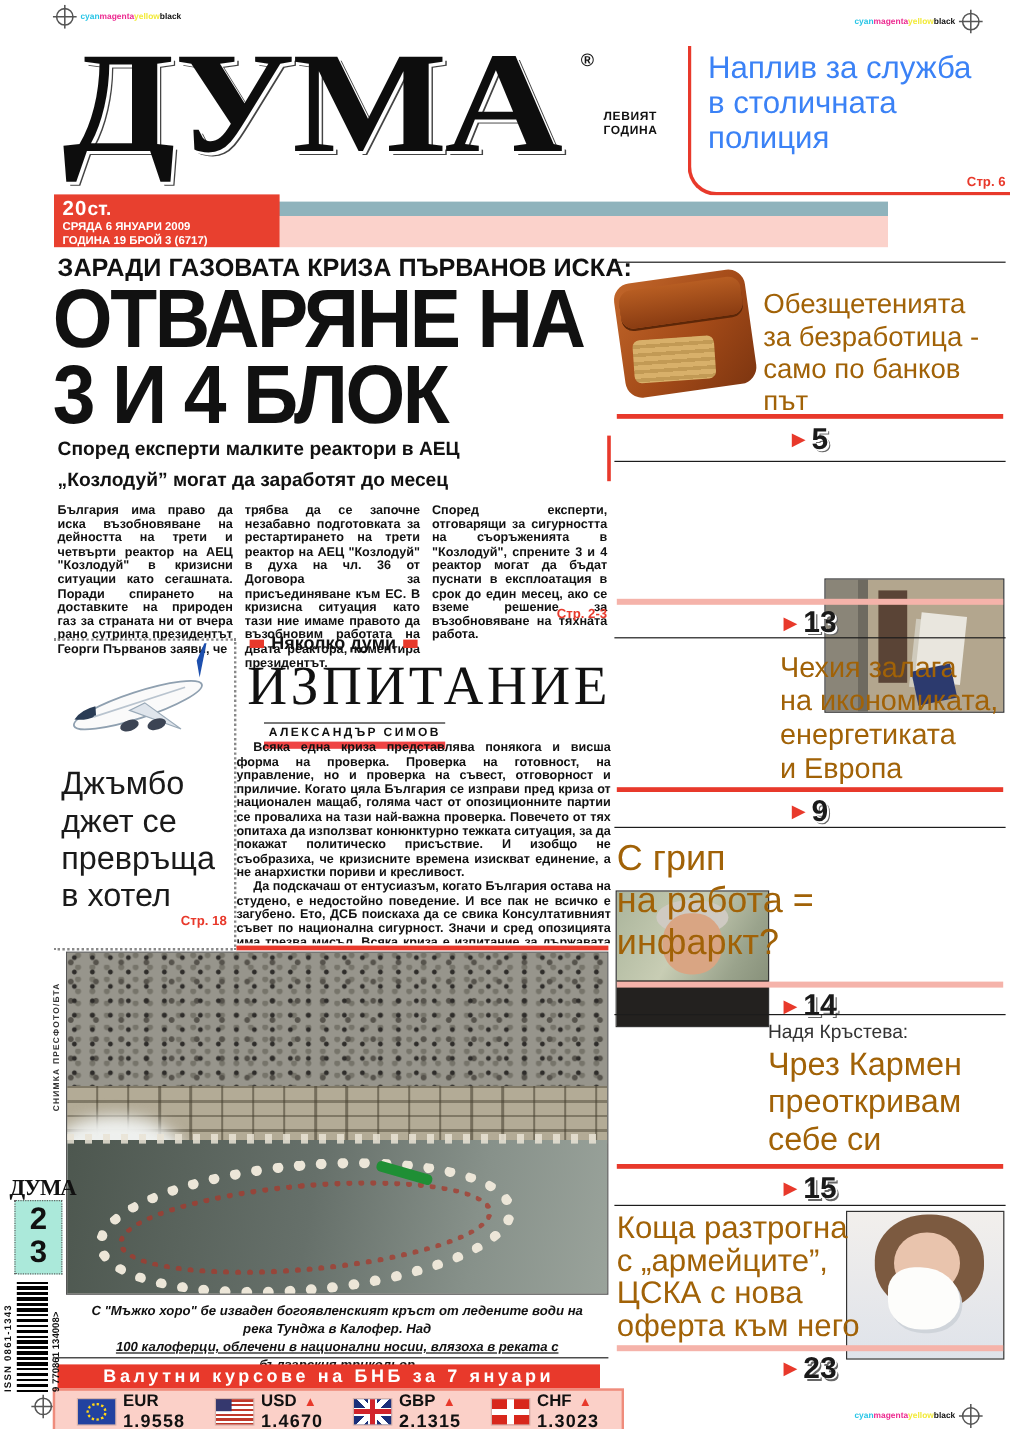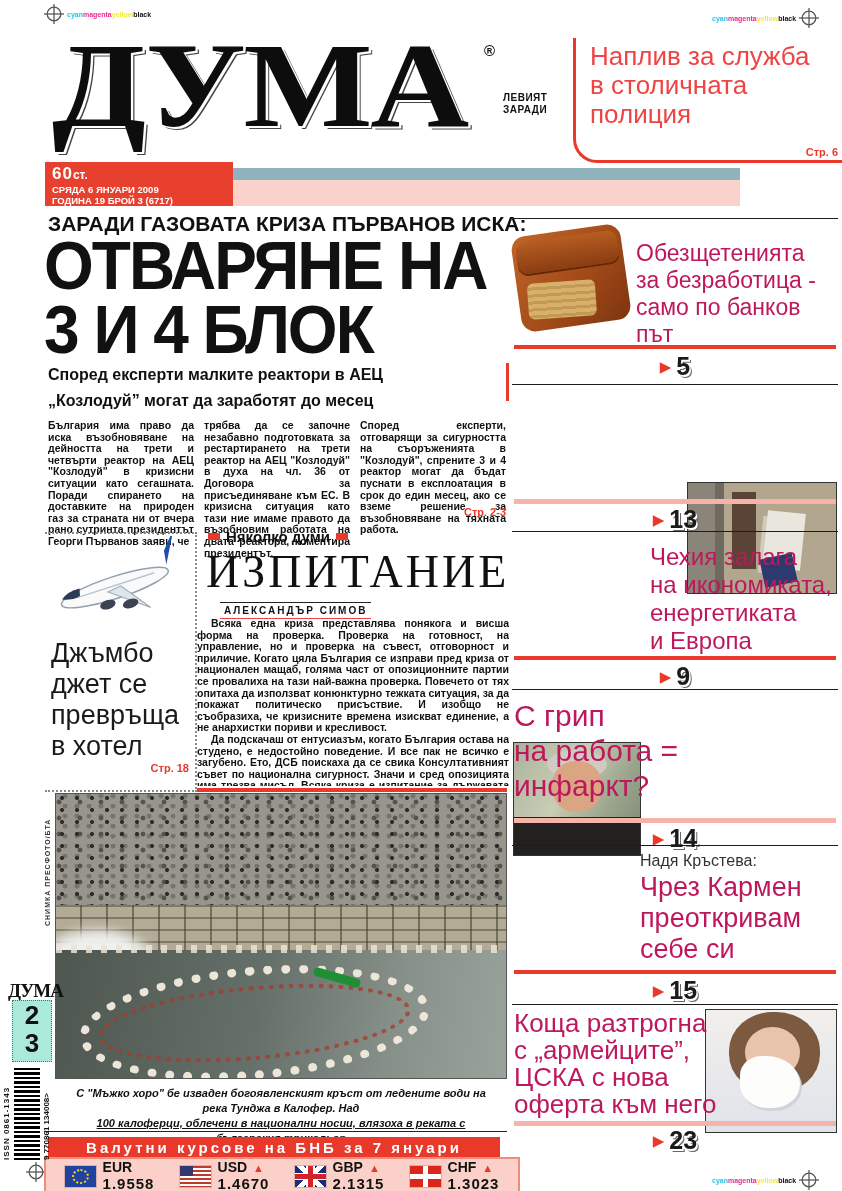--- a/index.html
+++ b/index.html
@@ -14,45 +14,45 @@
   .regcross{width:20px;height:20px;}
 
   
   .logo{font-family:"Liberation Serif","DejaVu Serif",serif;font-weight:bold;font-size:120px;line-height:108px;
         letter-spacing:-2px;transform:scaleX(1.14);transform-origin:left top;color:#0d0d0d;
         text-shadow:2px 2px 0 #fff,3px 3px 0 #444;}
   .reg-r{font-size:15px;font-weight:bold;}
   .tagline{font-size:10px;font-weight:bold;letter-spacing:.5px;line-height:12px;}
   .top-teaser{border-left:3px solid #e8392b;border-bottom:3px solid #e8392b;border-bottom-left-radius:24px;
         padding:4px 4px 0 14px;}
-  .top-teaser-title{font-size:26px;line-height:29px;color:#ef4444;}
+  .top-teaser-title{font-size:26px;line-height:29px;color:#3b82f6;}
   .teal-band{background:#8fb3bc;}
   .red-box{background:#e8402f;color:#fff;padding:2px 7px;}
   .price-val{font-size:17px;font-weight:bold;letter-spacing:1px;}
-  .price-unit{font-size:12px;font-weight:bold;}
+  .price-unit{font-size:16px;font-weight:bold;}
   .dateline{font-size:9.5px;font-weight:bold;line-height:11px;}
   .pink-band{background:#fbd2cb;}
   .site{font-size:24px;font-weight:bold;color:#8f8f8f;}
 
   
   .kicker{font-size:21px;font-weight:600;letter-spacing:0;}
   .headline{font-size:64px;line-height:59px;font-weight:800;letter-spacing:-2px;transform:scaleY(1.08);transform-origin:left top;}
   .subhead{font-size:16px;line-height:26px;font-weight:600;}
   .bodycol{font-size:10.5px;line-height:11.6px;font-weight:bold;text-align:justify;width:146px;}
   .pageref{font-size:11px;font-weight:bold;color:#e8392b;}
 
   
   .jumbo-box{border-top:2px dotted #888;border-right:2px dotted #888;border-bottom:2px dotted #888;}
   .jumbo-title{font-size:27px;line-height:31px;color:#1a1a1a;}
 
   
   .sec-label{font-size:15px;font-weight:bold;display:flex;align-items:center;gap:6px;}
   .sec-label i{display:inline-block;width:12px;height:7px;background:#e8392b;}
   .op-title{font-family:"Liberation Serif","DejaVu Serif",serif;font-size:46px;font-weight:500;letter-spacing:3px;}
-  .byline{font-size:10px;font-weight:bold;letter-spacing:2px;border-top:1px solid #222;border-bottom:1px solid #ef4444;
+  .byline{font-size:10px;font-weight:bold;letter-spacing:2px;border-top:1px solid #222;border-bottom:6px solid #ef4444;
           padding:2px 4px;display:inline-block;}
   .op-text{font-size:10.5px;line-height:11.6px;font-weight:bold;text-align:justify;}
   .op-text p{margin:0;text-indent:14px;}
   .red-rule{background:#e8392b;height:4px;}
   .pink-rule{background:#f5b3aa;height:5px;}
 
   
   .photo{overflow:hidden;background:#8e8d85;outline:1px solid #555;}
   .ph-crowd{position:absolute;left:0;right:0;top:0;height:40%;
      background-image:radial-gradient(circle at 6px 4px,#2e2c2a 1.6px,transparent 2.4px),
@@ -99,21 +99,21 @@
                 linear-gradient(180deg,transparent 40%,#d2232a 40% 60%,transparent 60%),
                 linear-gradient(90deg,transparent 37%,#fff 37% 63%,transparent 63%),
                 linear-gradient(180deg,transparent 33%,#fff 33% 67%,transparent 67%);}
   .flag-ch{background:#d8271c;}
   .flag-ch:after{content:"";position:absolute;inset:0;
      background:linear-gradient(90deg,transparent 41%,#fff 41% 59%,transparent 59%),
                 linear-gradient(180deg,transparent 38%,#fff 38% 62%,transparent 62%);}
 
   
   .sep{background:#1c1c1c;height:1px;}
-  .sb-title{color:#be185d;}
+  .sb-title{color:#a16207;}
   .sb-kicker{font-size:16px;color:#333;}
   .marker{display:flex;align-items:center;justify-content:center;gap:5px;}
   .marker .tri{color:#e8392b;font-size:15px;line-height:15px;}
   .marker .num{font-size:25px;font-weight:800;color:#1a1a1a;text-shadow:1.5px 1.5px 0 #fff,2.5px 2.5px 0 #666;}
   .imgbox{outline:1px solid #333;overflow:hidden;position:relative;}
 
   
   .wallet{transform:rotate(-8deg);border-radius:14px;
      background:linear-gradient(135deg,#c1662a 0%,#a34a18 55%,#7d3510 100%);position:relative;}
   .wallet:before{content:"";position:absolute;left:4%;top:6%;width:92%;height:34%;border-radius:10px;
@@ -176,35 +176,35 @@
         <circle cx="11" cy="11" r="7.5" fill="none" stroke="#555" stroke-width="1.4"></circle>
         <line x1="0" y1="11" x2="22" y2="11" stroke="#555" stroke-width="1.4"></line>
         <line x1="11" y1="0" x2="11" y2="22" stroke="#555" stroke-width="1.4"></line>
       </svg>
   </div>
 
   <div class="abs logo" style="left:52px;top:32px;">ДУМА</div>
   <div class="abs reg-r" style="left:484px;top:42px;">®</div>
   <div class="abs tagline" style="left:503px;top:92px;">
     <div>ЛЕВИЯТ</div>
-    <div>ЗАРАДИ</div>
+    <div>ГОДИНА</div>
   </div>
 
   <div class="abs top-teaser" style="left:573px;top:38px;width:248px;height:118px;">
     <div class="top-teaser-title pl">Наплив за служба
 в столичната
 полиция</div>
     <div class="abs pageref" style="right:4px;bottom:2px;">Стр. 6</div>
   </div>
 
   <div class="abs teal-band" style="left:165px;top:168px;width:575px;height:12px;"></div>
   <div class="abs pink-band" style="left:233px;top:180px;width:507px;height:26px;"></div>
 
   <div class="abs red-box" style="left:45px;top:162px;width:174px;height:40px;">
-    <span class="price-val">60</span><span class="price-unit">ст.</span>
+    <span class="price-val">20</span><span class="price-unit">ст.</span>
     <div class="dateline">СРЯДА 6 ЯНУАРИ 2009</div>
     <div class="dateline">ГОДИНА 19 БРОЙ 3 (6717)</div>
   </div>
 
   <div class="abs kicker" style="left:48px;top:212px;">ЗАРАДИ ГАЗОВАТА КРИЗА ПЪРВАНОВ ИСКА:</div>
   <div class="abs headline" style="left:44px;top:234px;">
     <div>ОТВАРЯНЕ НА</div>
     <div>3 И 4 БЛОК</div>
   </div>
   <div class="abs subhead pl" style="left:48px;top:362px;width:460px;">Според експерти малките реактори в АЕЦ

